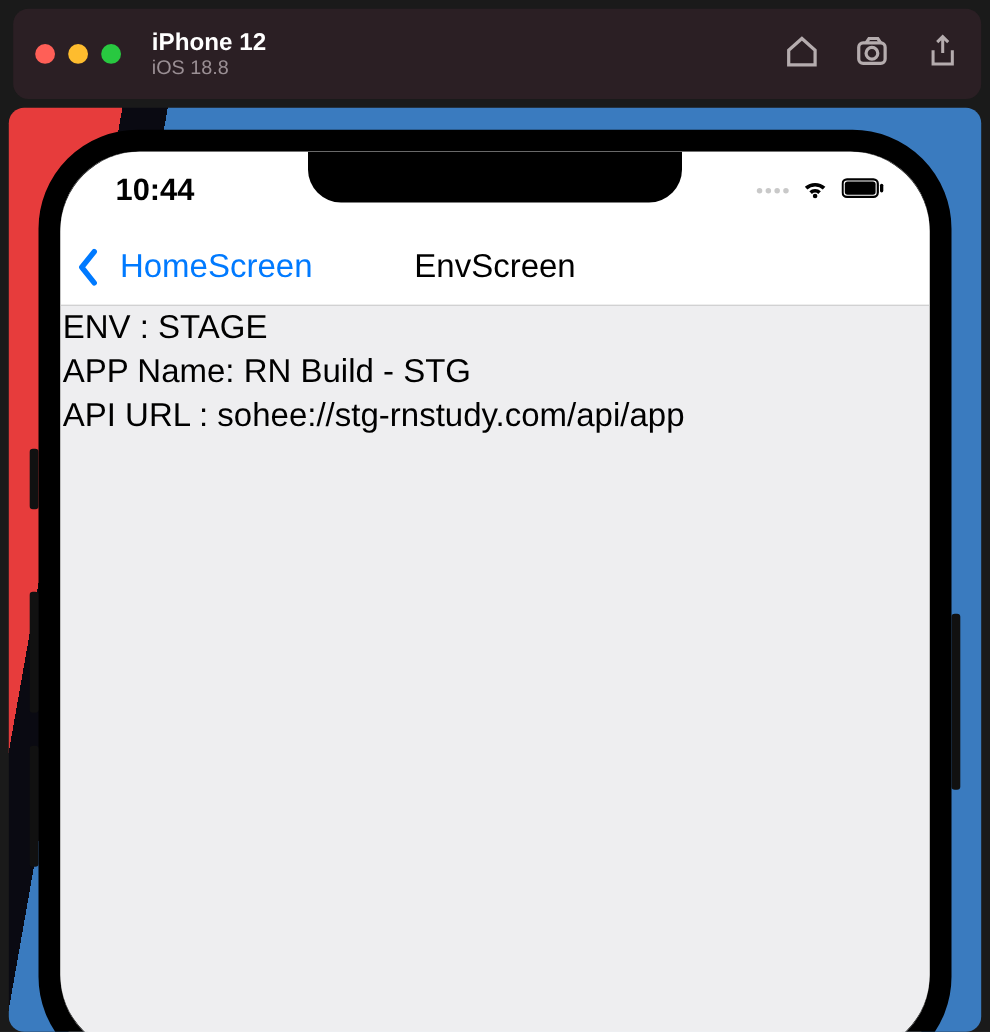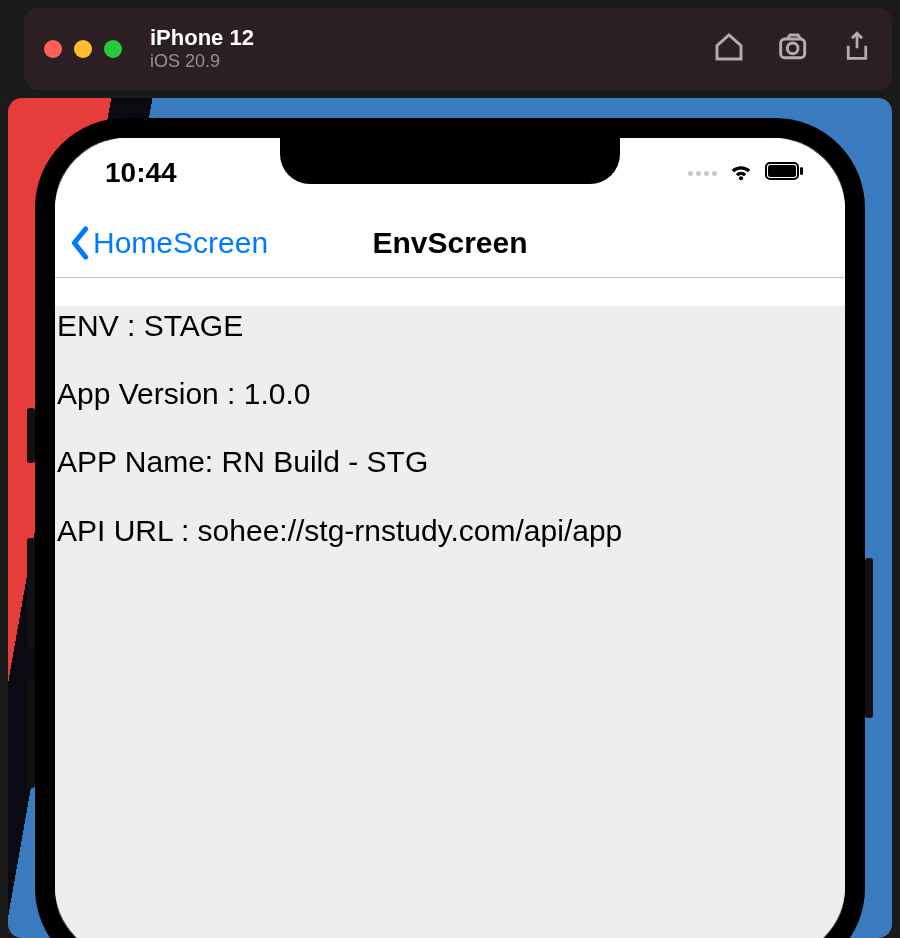--- a/index.html
+++ b/index.html
@@ -7,21 +7,21 @@
     width: 900px;
     height: 938px;
     overflow: hidden;
     font-family: -apple-system, BlinkMacSystemFont, "Helvetica Neue", Arial, sans-serif;
     background: #1a1a1a;
   }
 
   
   .sim-window {
     position: absolute;
-    top: 8px; left: 24px; right: 8px;
+    top: 8px; left: 12px; right: 8px;
     height: 82px;
     background: #2b1f24;
     border-radius: 14px;
     display: flex;
     align-items: center;
     padding: 0 20px;
     color: #fff;
   }
   .traffic-lights { display: flex; gap: 12px; margin-right: 28px; }
   .traffic-lights span {
@@ -112,56 +112,55 @@
     background: #fff;
     border-bottom: 1px solid #c6c6c8;
     display: flex;
     align-items: center;
     position: relative;
     padding: 0 14px;
   }
   .back-btn {
     display: flex; align-items: center;
     color: #007aff; font-size: 30px; font-weight: 400;
-    gap: 2px; cursor: pointer;
+    gap: 18px; cursor: pointer;
   }
   .back-btn svg { stroke: #007aff; }
   .nav-title {
     position: absolute; left: 50%; transform: translateX(-50%);
-    font-size: 30px; font-weight: 700; color: #000;
+    font-size: 30px; font-weight: 400; color: #000;
   }
 
   
   .content {
     background: #eeeef0;
     min-height: calc(100% - 140px);
     padding: 0 2px;
   }
   .content .row {
     font-size: 30px;
     color: #000;
     line-height: 1.34;
     font-weight: 400;
     white-space: nowrap;
-    margin-top: 28px;
   }
 
 </style>
 </head>
 <body>
 
 <div class="sim-window">
   <div class="traffic-lights">
     <span class="tl-red"></span>
     <span class="tl-yellow"></span>
     <span class="tl-green"></span>
   </div>
   <div class="sim-title">
     <div class="device">iPhone 12</div>
-    <div class="os">iOS 20.9</div>
+    <div class="os">iOS 18.8</div>
   </div>
   <div class="sim-toolbar">
     <span>
       <svg width="34" height="32" viewBox="0 0 24 24">
           <path d="M3 11 L12 3 L21 11 V21 H3 Z"></path>
         </svg>
     </span>
     <span>
       <svg width="36" height="32" viewBox="0 0 26 24">
         <rect x="3" y="6" width="18" height="14" rx="3"></rect>
@@ -219,20 +218,19 @@
           <svg width="22" height="34" viewBox="0 0 14 24" fill="none" stroke-width="3.5" stroke-linecap="round" stroke-linejoin="round">
             <polyline points="11,2 3,12 11,22"></polyline>
           </svg>
           <span>HomeScreen</span>
         </div>
         <div class="nav-title">EnvScreen</div>
       </div>
 
       <div class="content">
         <div class="row">ENV : STAGE</div>
-        <div class="row">App Version : 1.0.0</div>
         <div class="row">APP Name: RN Build - STG</div>
         <div class="row">API URL : sohee://stg-rnstudy.com/api/app</div>
       </div>
 
     </div>
   </div>
 </div>
 
 </body></html>

